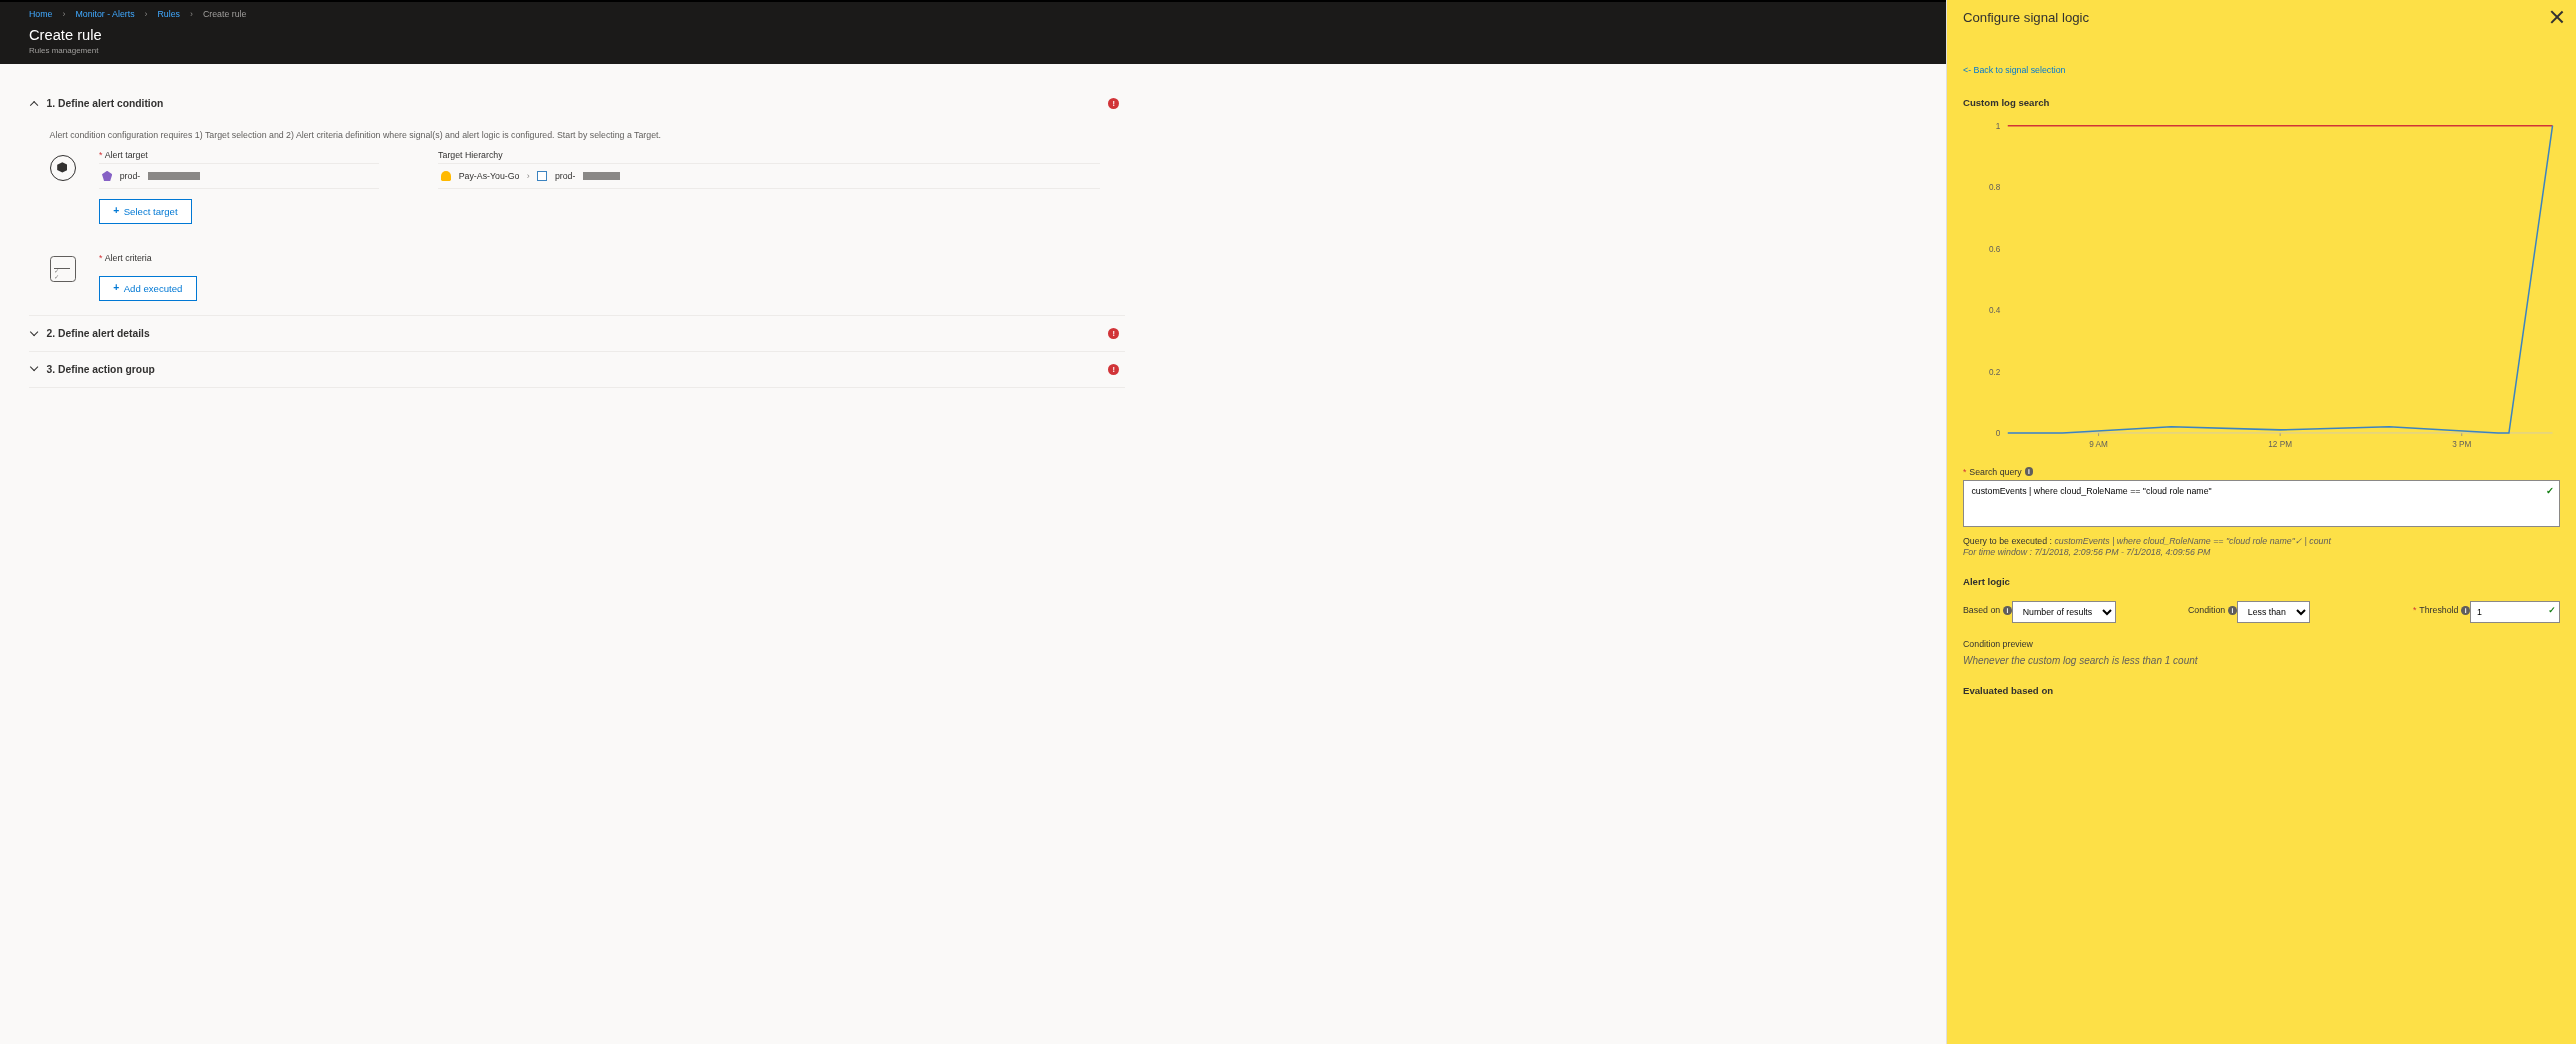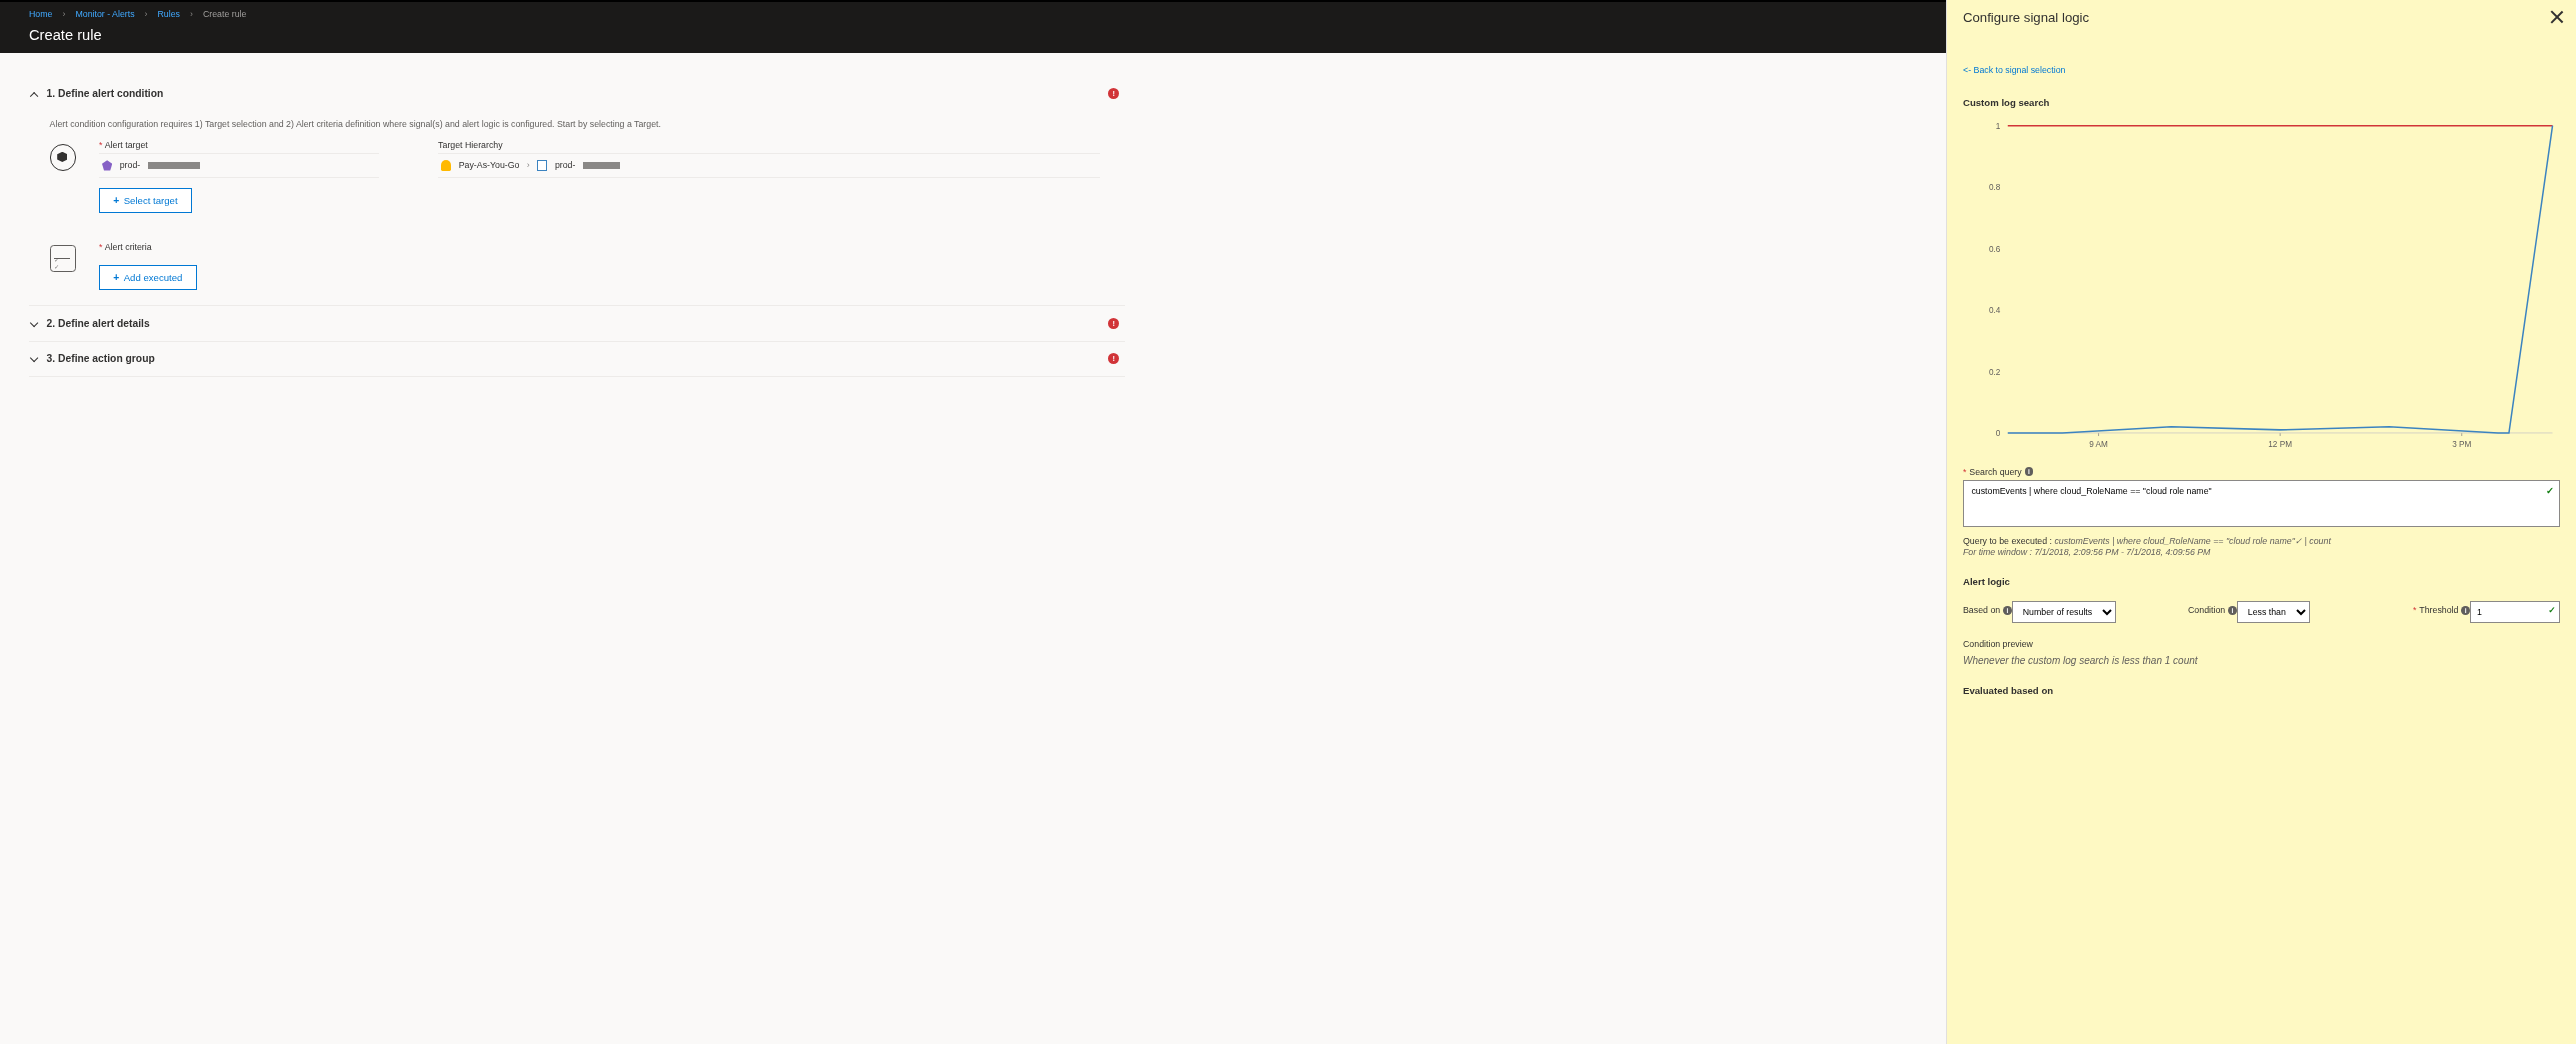--- a/index.html
+++ b/index.html
@@ -59,21 +59,21 @@
   .section {
     border-top: 0.7px solid transparent;
     padding: 7.4px 0;
   }
   .section + .section {
     border-top: 0.7px solid #edebe9;
   }
 
   .section-header {
     display: flex;
-    align-items: center;
+    align-items: flex-start;
     gap: 8.8px;
     cursor: pointer;
     padding: 4.4px 0;
   }
   .chev {
     width: 8.8px; height: 8.8px;
     display: inline-block;
     position: relative;
   }
   .chev::before {
@@ -192,21 +192,21 @@
     font-style: italic; color: #605e5c;
     border-top: 0.7px solid #edebe9;
     border-bottom: 0.7px solid #edebe9;
     padding: 5.9px 2.9px;
   }
 
   
   #panel {
     flex: 0 0 630px;
     height: 100%;
-    background: #fef9c3;
+    background: #fde047;
     border-left: 0.7px solid #e1dfdd;
     display: flex;
     flex-direction: column;
     position: relative;
     padding: 10.3px 16px 14.7px 16px;
     overflow-y: auto;
   }
   #panel .close {
     position: absolute; top: 8.8px; right: 11.8px;
     width: 16px; height: 16px;
@@ -281,20 +281,21 @@
       <a>Home</a>
       <span class="sep">›</span>
       <a>Monitor - Alerts</a>
       <span class="sep">›</span>
       <a>Rules</a>
       <span class="sep">›</span>
       <span class="current">Create rule</span>
     </div>
     <div class="page-title-row">
       <h1 class="page-title">Create rule</h1>
+      <p class="page-subtitle">Rules management</p>
     </div>
   </div>
 
   <div class="content">
     <div class="center-col">
 
       <div class="section">
         <div class="section-header">
           <span class="chev up"></span>
           <h3>1. Define alert condition</h3>

